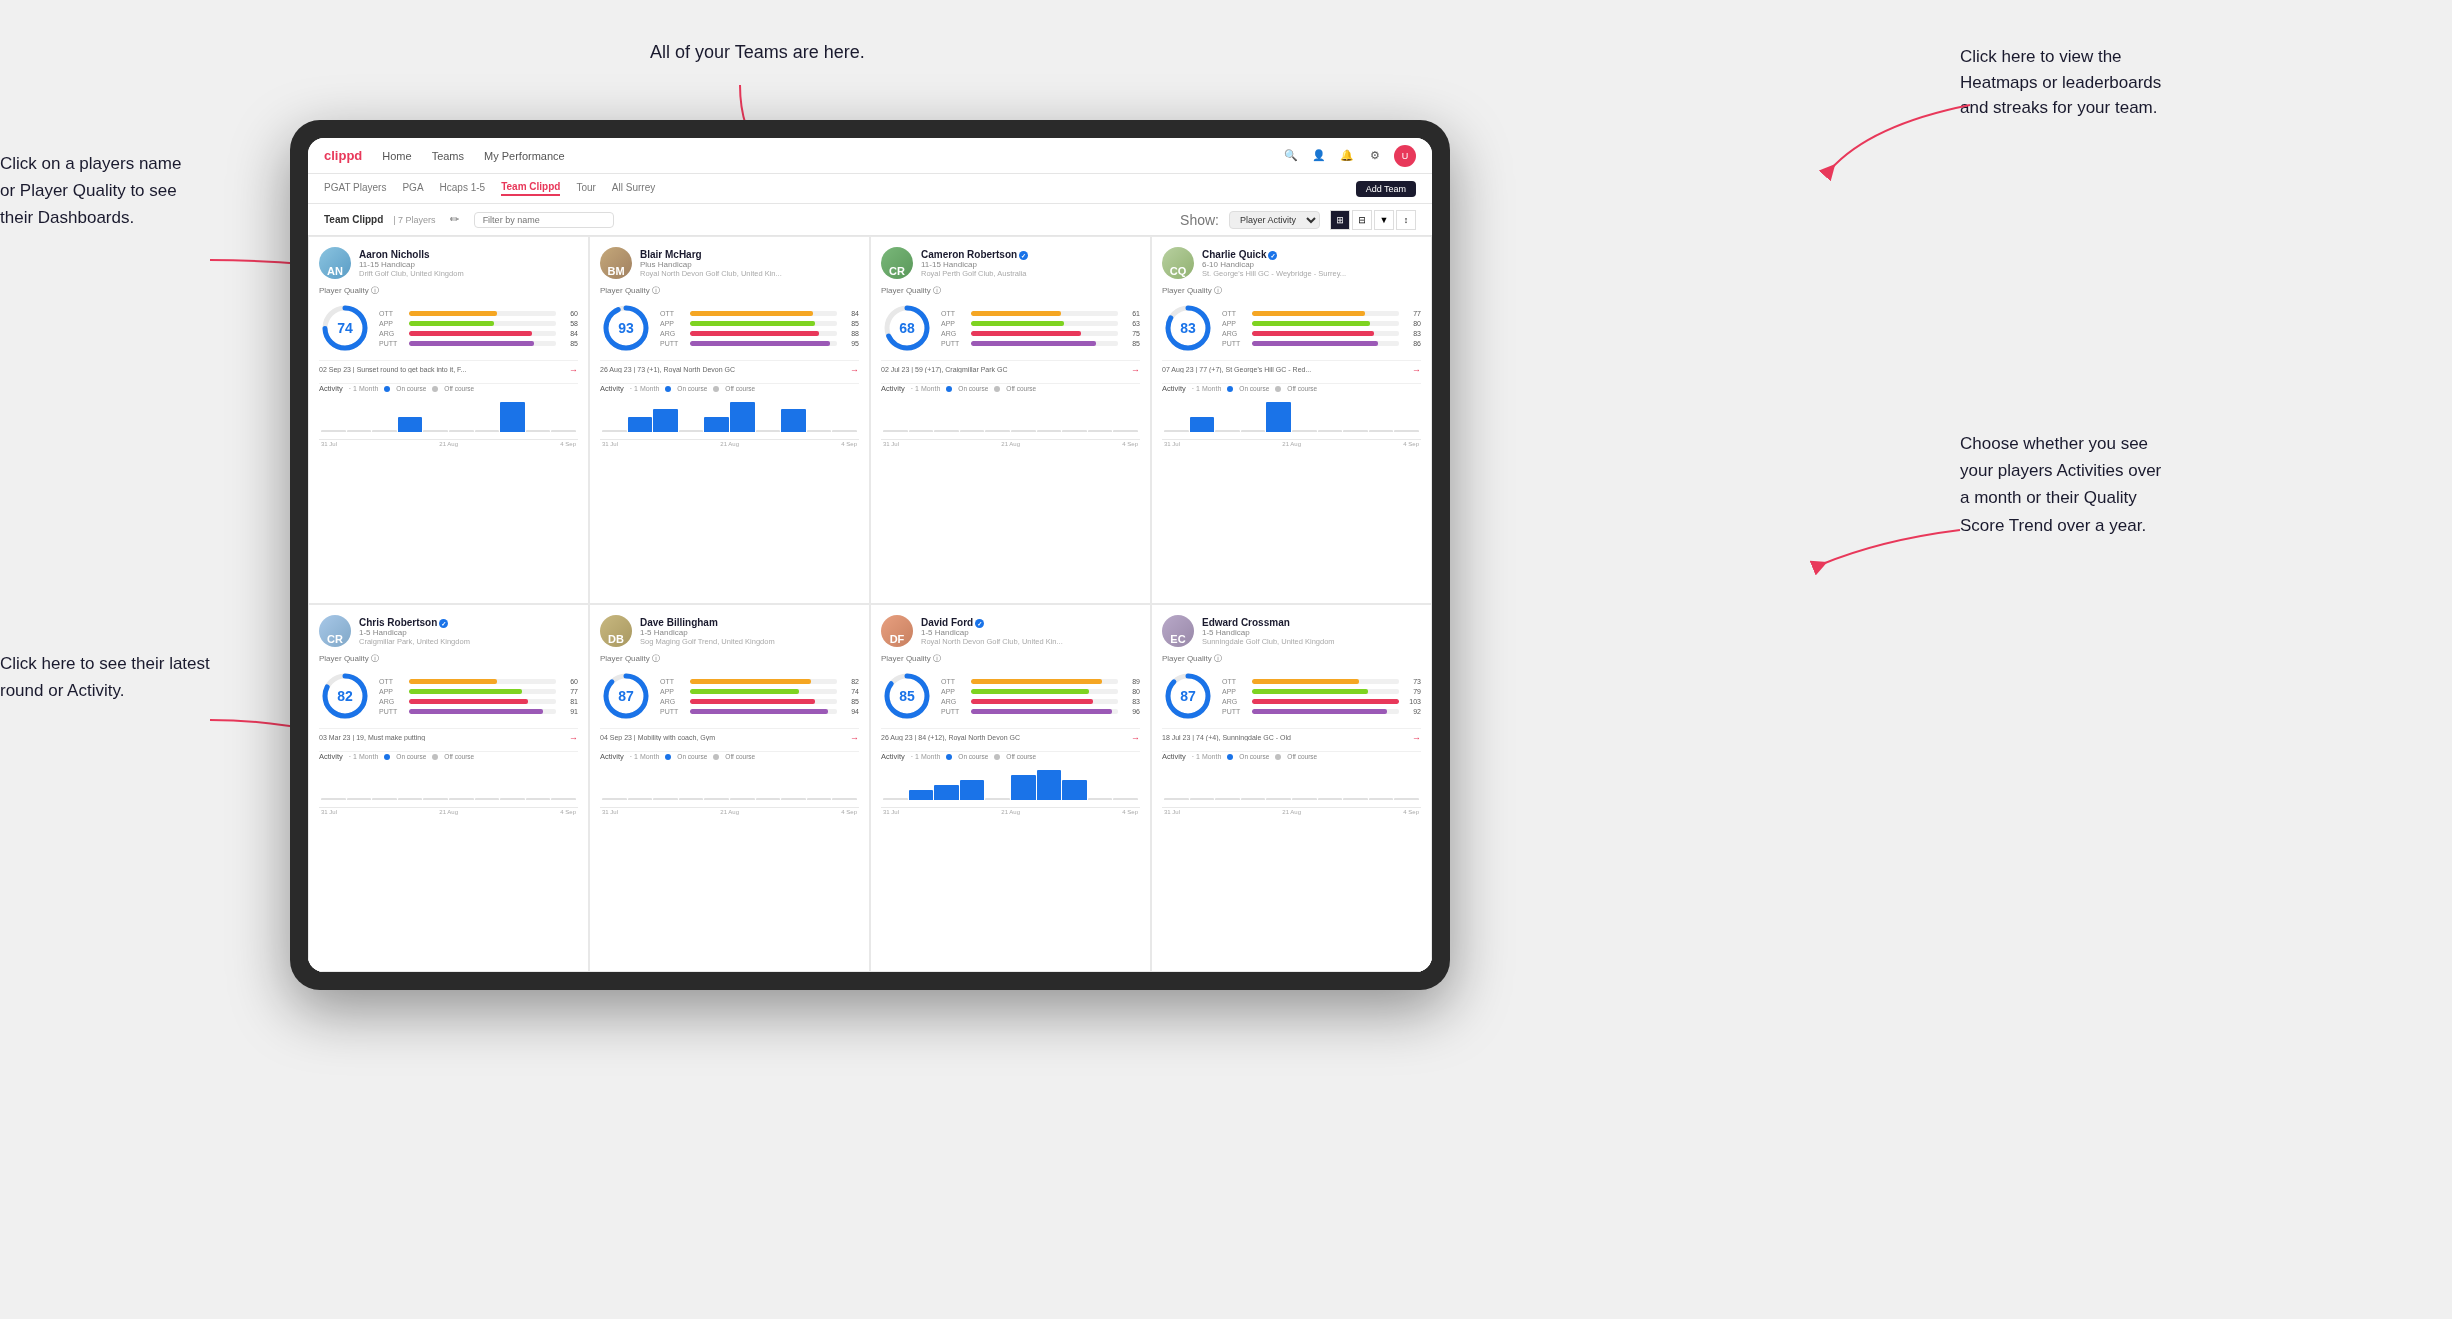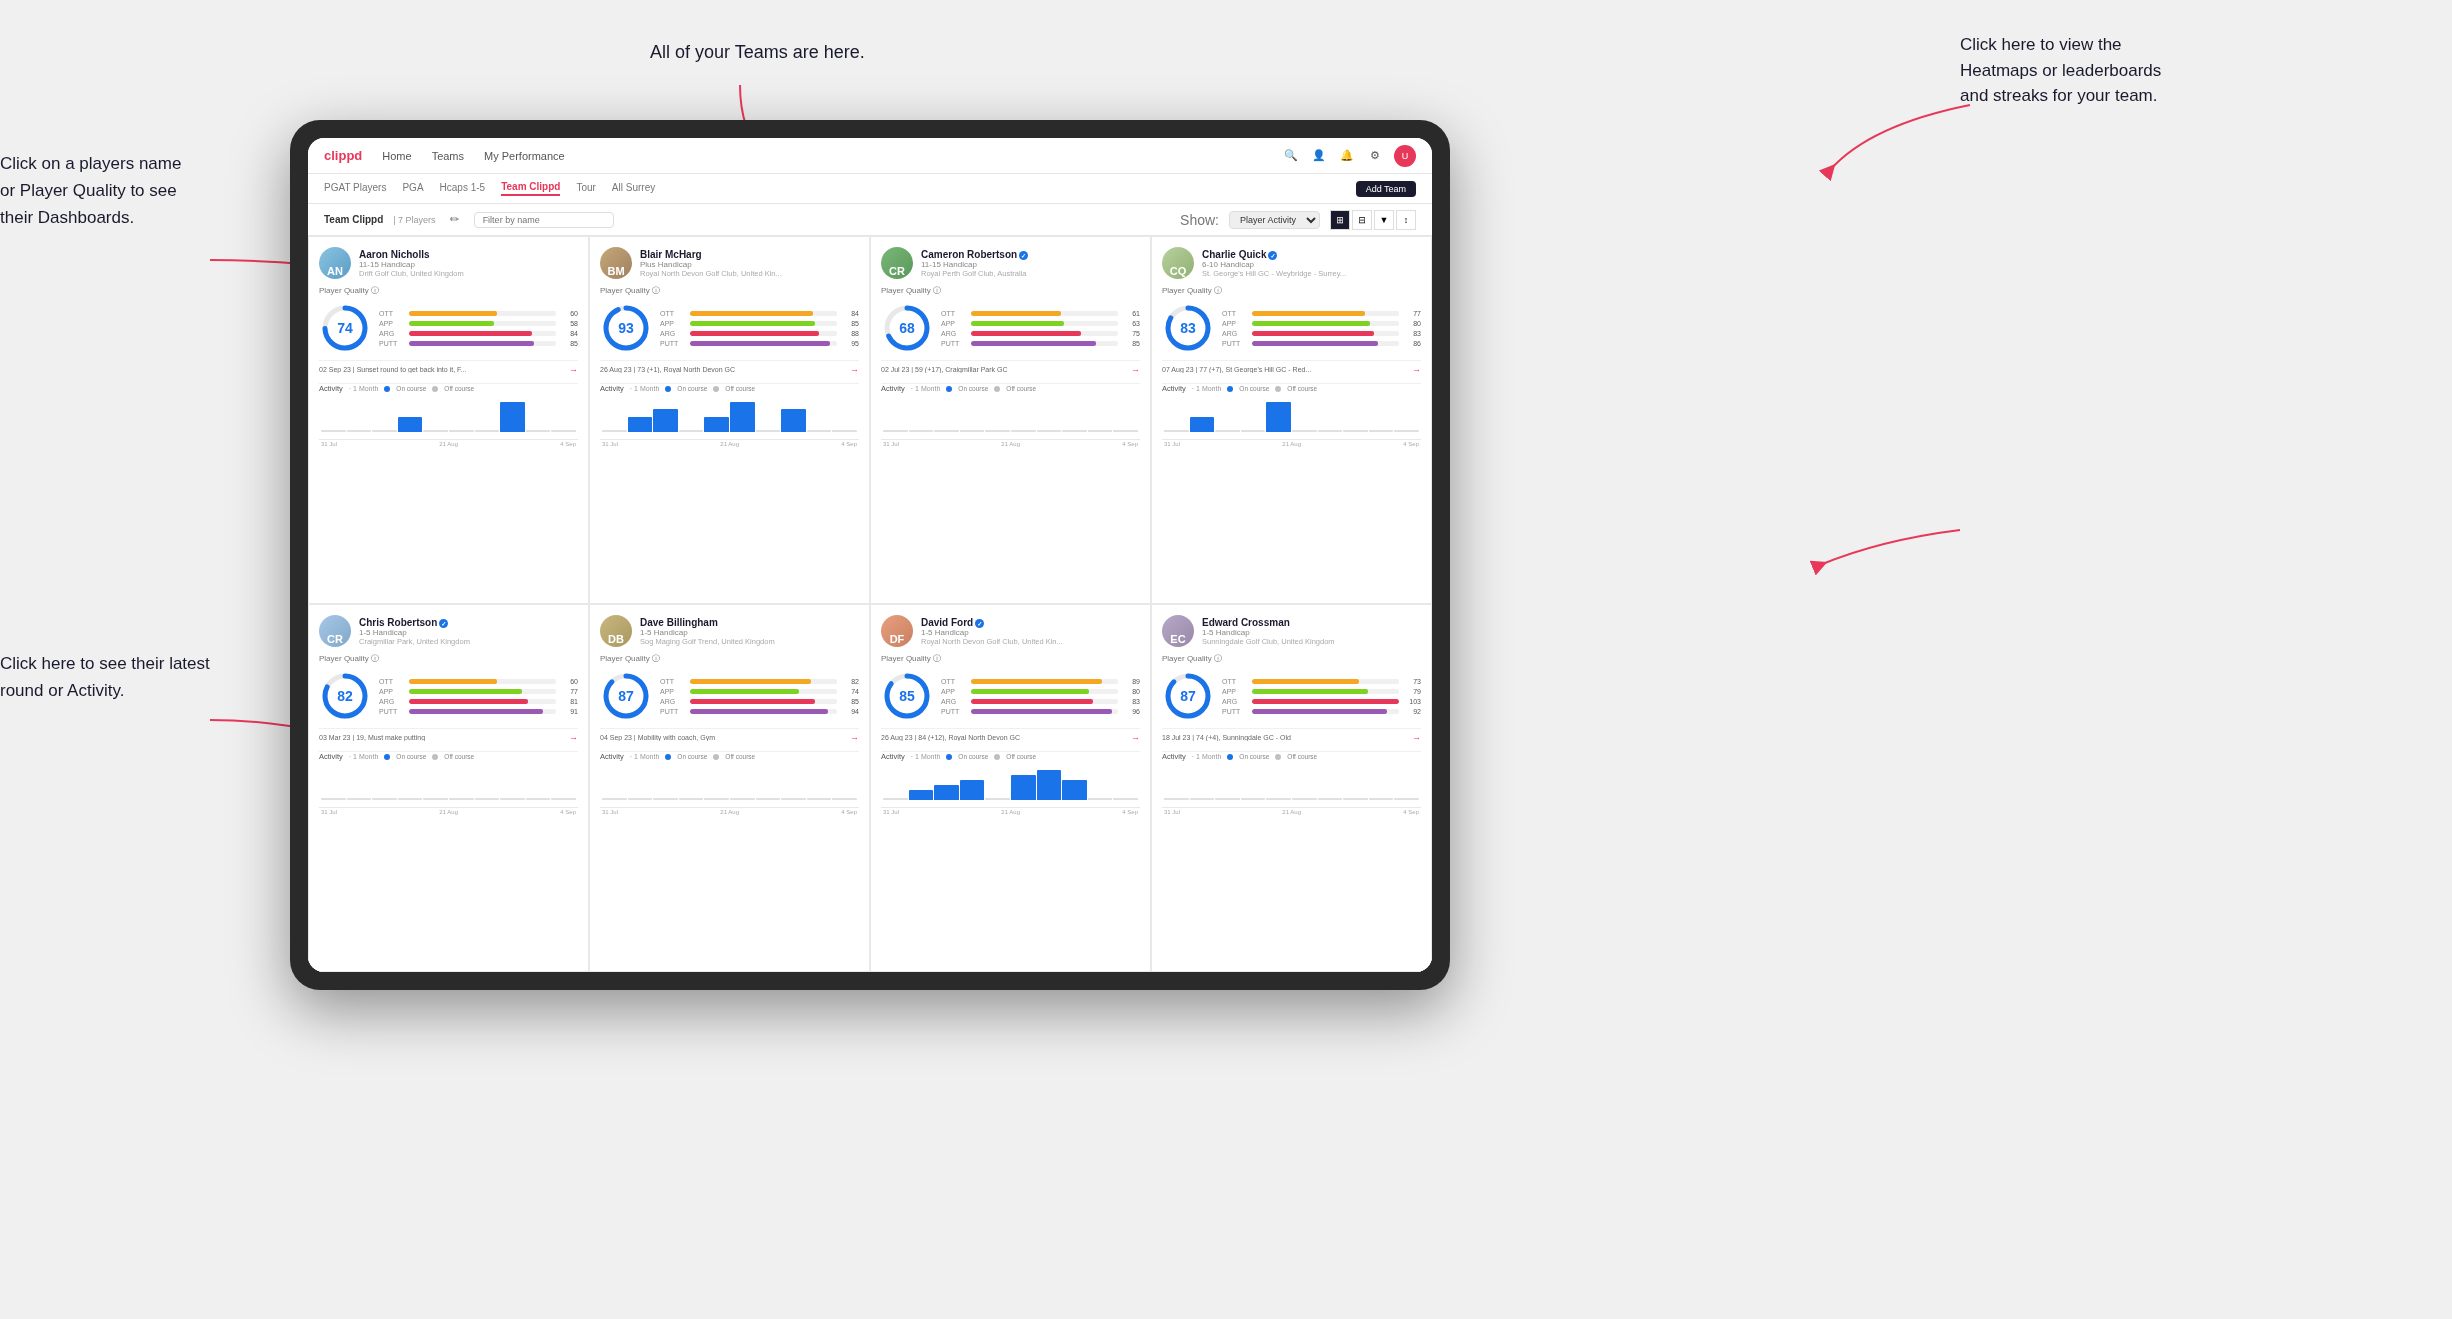--- a/index.html
+++ b/index.html
@@ -481,21 +481,21 @@
 
   <svg class="annot-svg" style="left:640px;top:75px;width:200px;height:100px;" viewBox="0 0 200 100">
     <defs>
         <marker id="ah1" markerWidth="8" markerHeight="8" refX="4" refY="4" orient="auto">
           <path d="M0,0 L8,4 L0,8 Z" fill="#e8385a"></path>
         </marker>
       </defs>
     <path d="M100,10 Q100,60 130,90" stroke="#e8385a" stroke-width="2" fill="none" marker-end="url(#ah1)"></path>
   </svg>
 
-  <div class="annotation" style="left:1960px; top:32px; font-size:17px; line-height:1.5;">
+  <div class="annotation" style="left:1960px; top:44px; font-size:17px; line-height:1.5;">
     <span>Click here to view the<br>Heatmaps or leaderboards<br>and streaks for your team.</span>
   </div>
 
   <svg class="annot-svg" style="left:1810px;top:85px;width:200px;height:100px;" viewBox="0 0 200 100">
     <defs>
         <marker id="ah2" markerWidth="8" markerHeight="8" refX="4" refY="4" orient="auto">
           <path d="M8,0 L0,4 L8,8 Z" fill="#e8385a"></path>
         </marker>
       </defs>
     <path d="M160,20 Q60,40 20,85" stroke="#e8385a" stroke-width="2" fill="none" marker-end="url(#ah2)"></path>
@@ -518,20 +518,23 @@
   </div>
   <svg class="annot-svg" style="left:200px;top:680px;width:200px;height:80px;" viewBox="0 0 200 80">
     <defs>
         <marker id="ah4" markerWidth="8" markerHeight="8" refX="4" refY="4" orient="auto">
           <path d="M8,0 L0,4 L8,8 Z" fill="#e8385a"></path>
         </marker>
       </defs>
     <path d="M10,40 Q100,40 180,70" stroke="#e8385a" stroke-width="2" fill="none" marker-end="url(#ah4)"></path>
   </svg>
 
+  <div class="annotation" style="left:1960px; top:430px; font-size:17px; line-height:1.6; max-width:280px;">
+    <span>Choose whether you see<br>your players Activities over<br>a month or their Quality<br>Score Trend over a year.</span>
+  </div>
   <svg class="annot-svg" style="left:1800px;top:500px;width:200px;height:80px;" viewBox="0 0 200 80">
     <defs>
         <marker id="ah5" markerWidth="8" markerHeight="8" refX="4" refY="4" orient="auto">
           <path d="M8,0 L0,4 L8,8 Z" fill="#e8385a"></path>
         </marker>
       </defs>
     <path d="M160,30 Q80,40 20,65" stroke="#e8385a" stroke-width="2" fill="none" marker-end="url(#ah5)"></path>
   </svg>
 </div>
 

